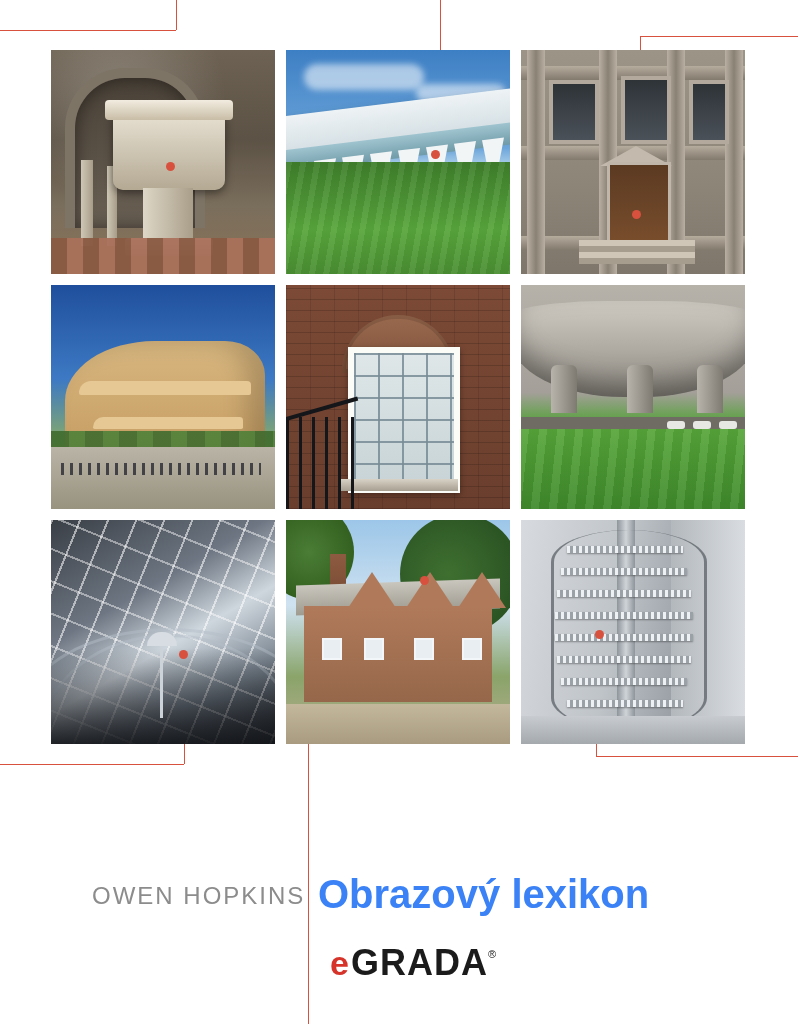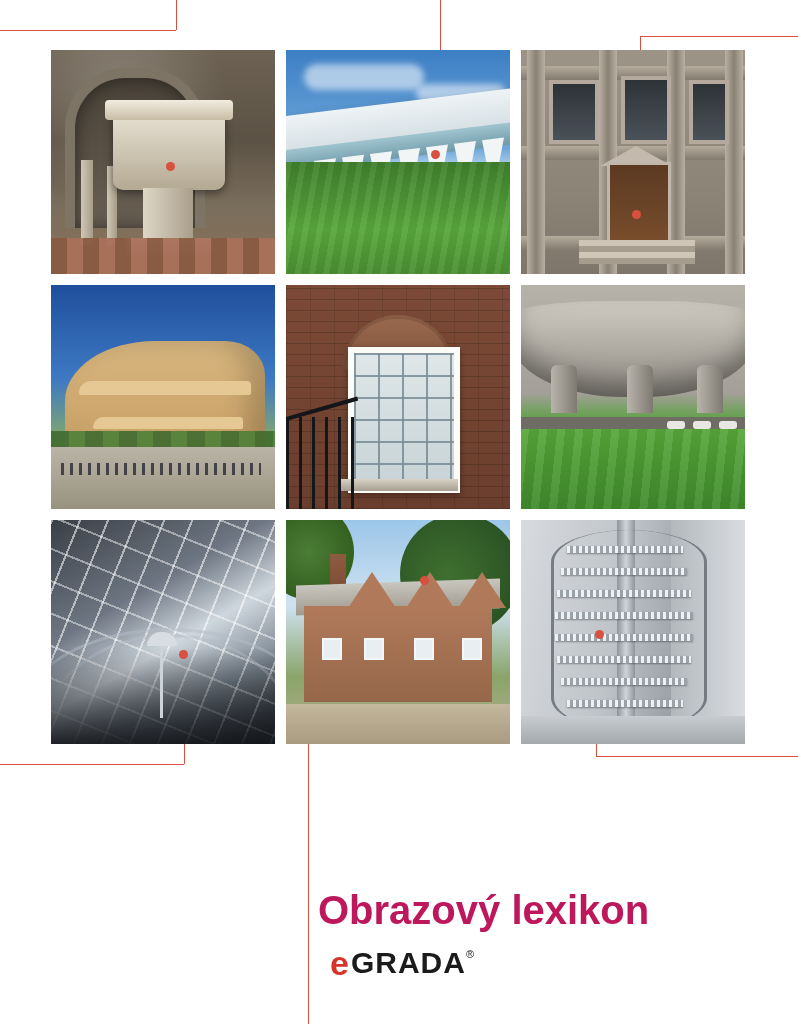--- a/index.html
+++ b/index.html
@@ -401,43 +401,42 @@
     font-size: 24px;
     letter-spacing: 2px;
     color: #8c8c8c;
     font-weight: normal;
   }
   .subtitle {
     position: absolute;
     left: 318px;
     top: 92px;
     font-size: 40px;
-    color: #be185d;
+    color: #3b82f6;
     font-weight: bold;
-    margin-top: 16px;
   }
 
   
   .logo {
     position: absolute;
     left: 330px;
     top: 166px;
     display: flex;
     align-items: center;
     height: 34px;
   }
   .logo .e {
     font-size: 34px;
     color: #d6342a;
     font-weight: bold;
     line-height: 1;
     margin-right: 2px;
   }
   .logo .word {
-    font-size: 30px;
+    font-size: 36px;
     font-weight: bold;
     color: #1b1b1b;
     letter-spacing: 1px;
   }
   .logo .reg {
     font-size: 11px;
     color: #1b1b1b;
     align-self: flex-start;
     margin-top: 2px;
   }
@@ -575,20 +574,21 @@
       <div class="tread" style="left:36px; top:136px; width:134px;"></div>
       <div class="tread" style="left:40px; top:158px; width:126px;"></div>
       <div class="tread" style="left:46px; top:180px; width:116px;"></div>
       <div class="base"></div>
       <div class="marker" style="left:74px; top:110px;"></div>
     </div>
 
   </div>
 
   <div class="title-block">
+    <div class="author">OWEN HOPKINS</div>
     <div class="subtitle">Obrazový lexikon</div>
 
     <div class="logo">
       <span class="e">e</span>
       <span class="word">GRADA</span>
       <span class="reg">®</span>
     </div>
   </div>
 
 </div>

